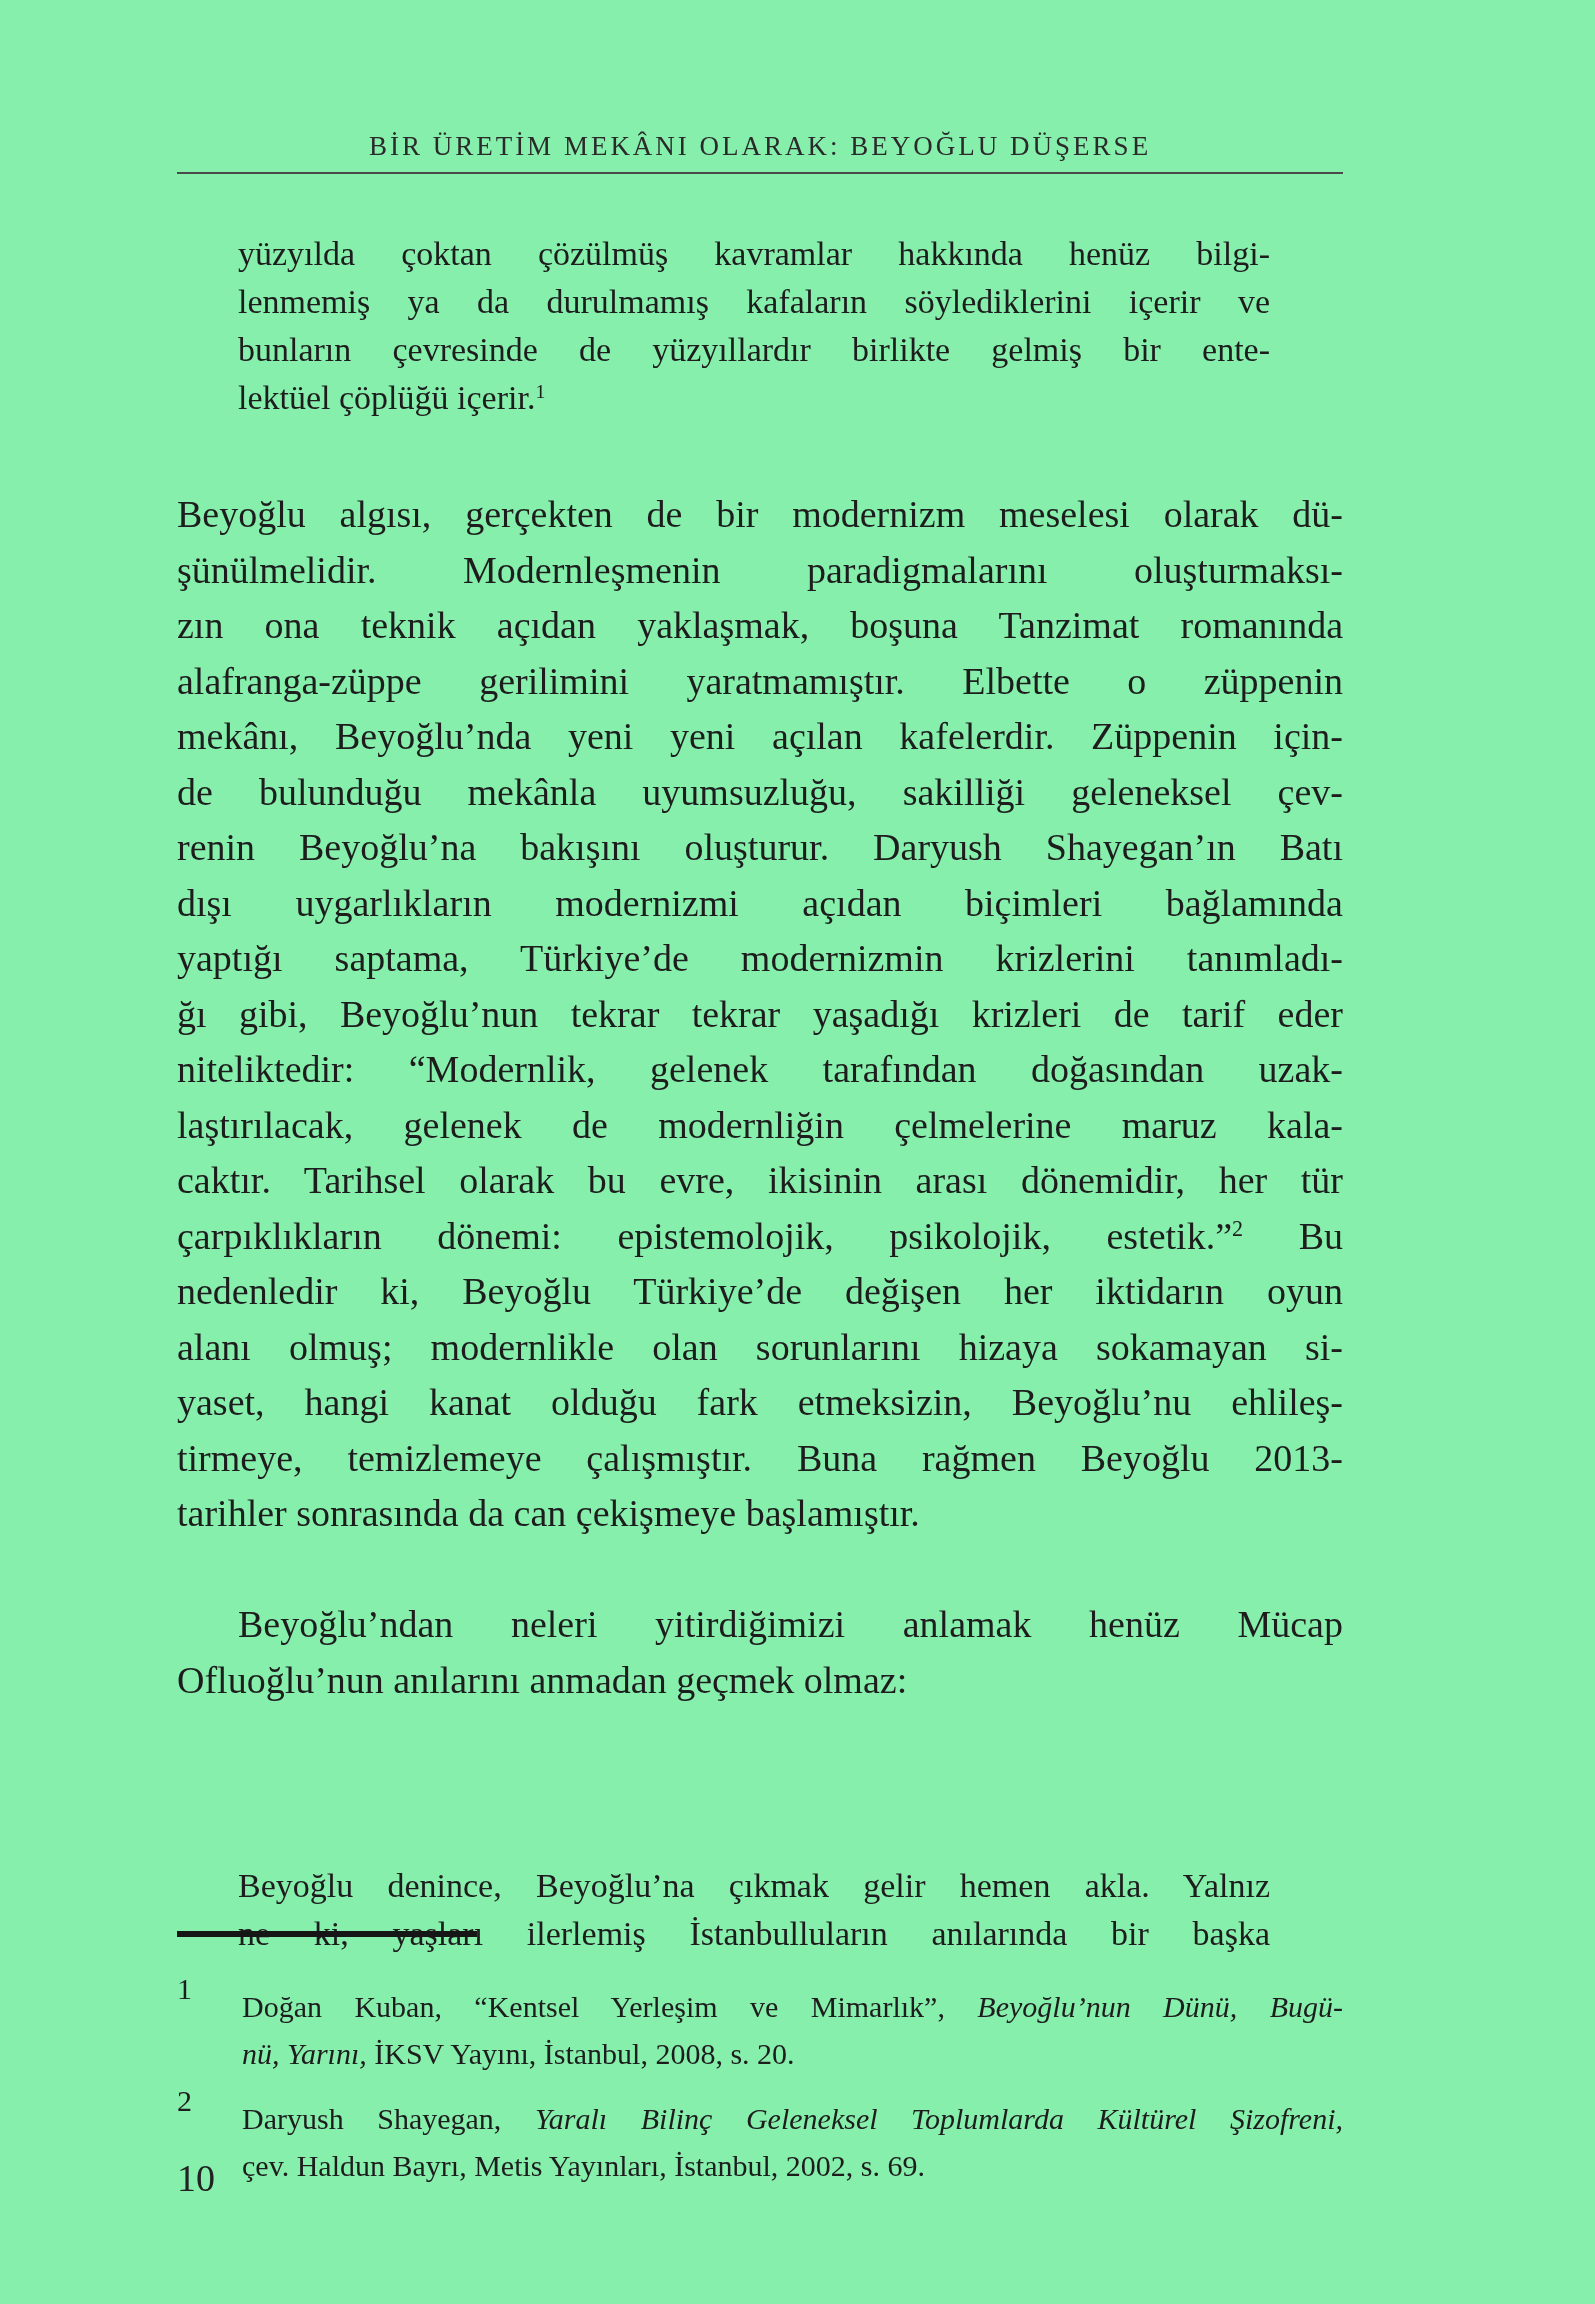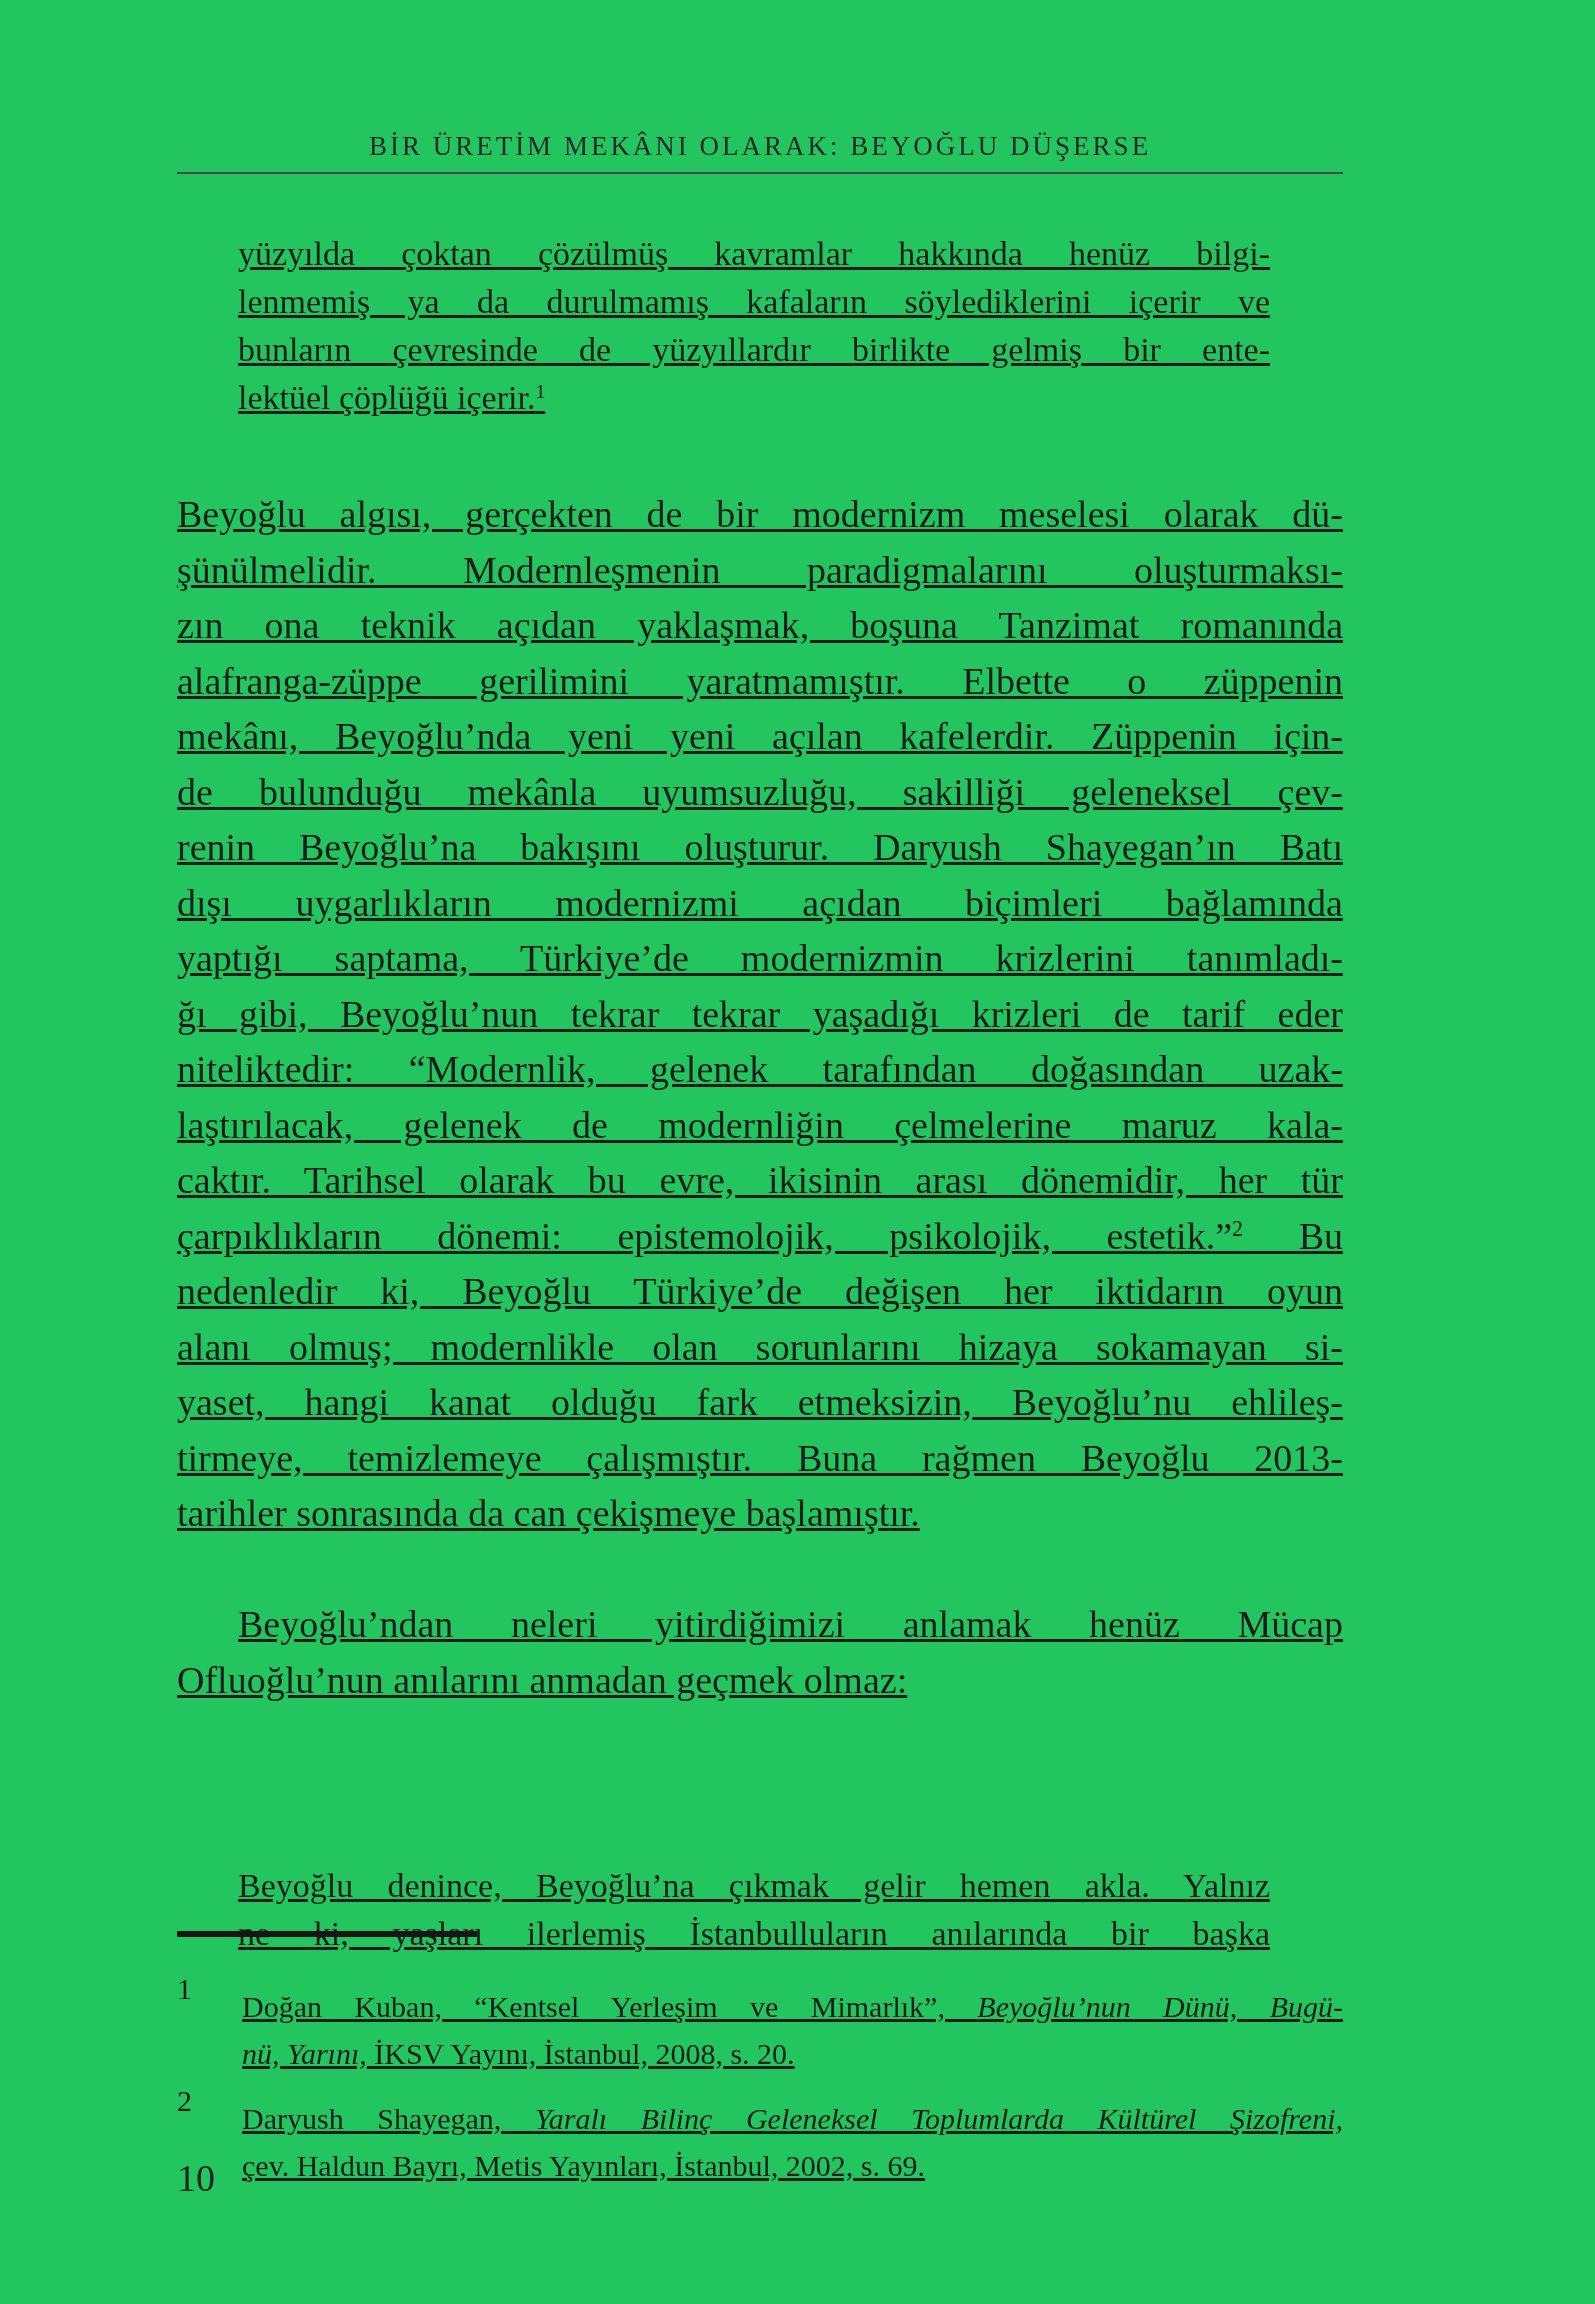--- a/index.html
+++ b/index.html
@@ -1,21 +1,21 @@
 <!DOCTYPE html>
 <html><head>
 <meta charset="utf-8">
 <style>
   * { margin: 0; padding: 0; box-sizing: border-box; }
   html, body { background: #e8e8e8; }
   .page {
     position: relative;
     width: 1595px;
     height: 2304px;
-    background: #22c55e;
+    background: #86efac;
     margin: 0 auto;
     font-family: "Liberation Serif", "DejaVu Serif", serif;
     color: #1d1d1d;
     overflow: hidden;
   }
   .running-head {
     position: absolute;
     left: 177px; top: 131px; width: 1166px;
     text-align: center;
     font-size: 27px;
@@ -34,21 +34,21 @@
     font-size: 34px; line-height: 48px;
   }
   .quote1 { top: 230px; }
   .quote2 { top: 1862px; }
   .body-para {
     left: 177px; width: 1166px;
     font-size: 38px; line-height: 55.5px;
   }
   .para1 { top: 487px; }
   .para2 { top: 1597px; }
-  .tline { text-align: justify; text-align-last: justify; text-decoration: underline; }
+  .tline { text-align: justify; text-align-last: justify; }
   .tline-end { text-align: justify; text-align-last: left; }
   .tline-indent { text-indent: 61px; }
   sup {
     font-size: 0.58em;
     vertical-align: baseline;
     position: relative;
     top: -0.55em;
     line-height: 0;
   }
   .fn-rule {

